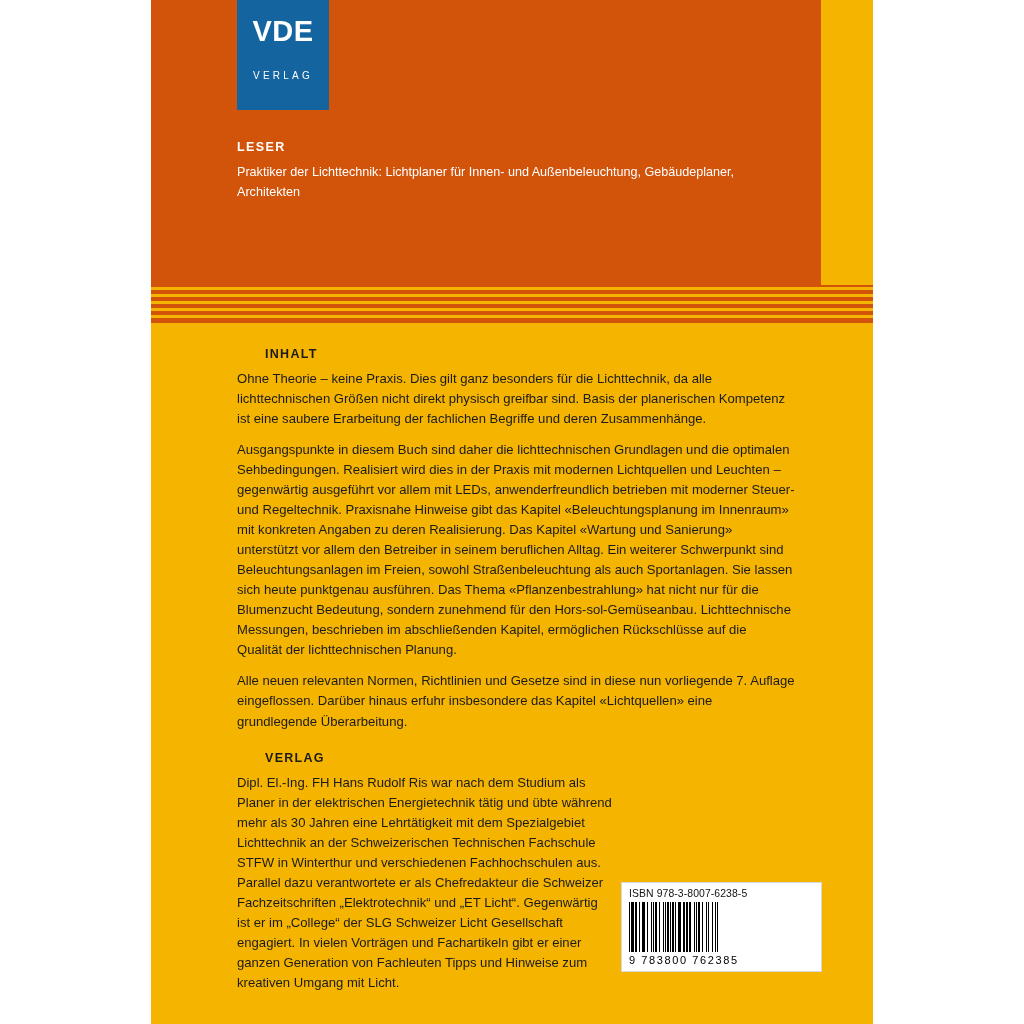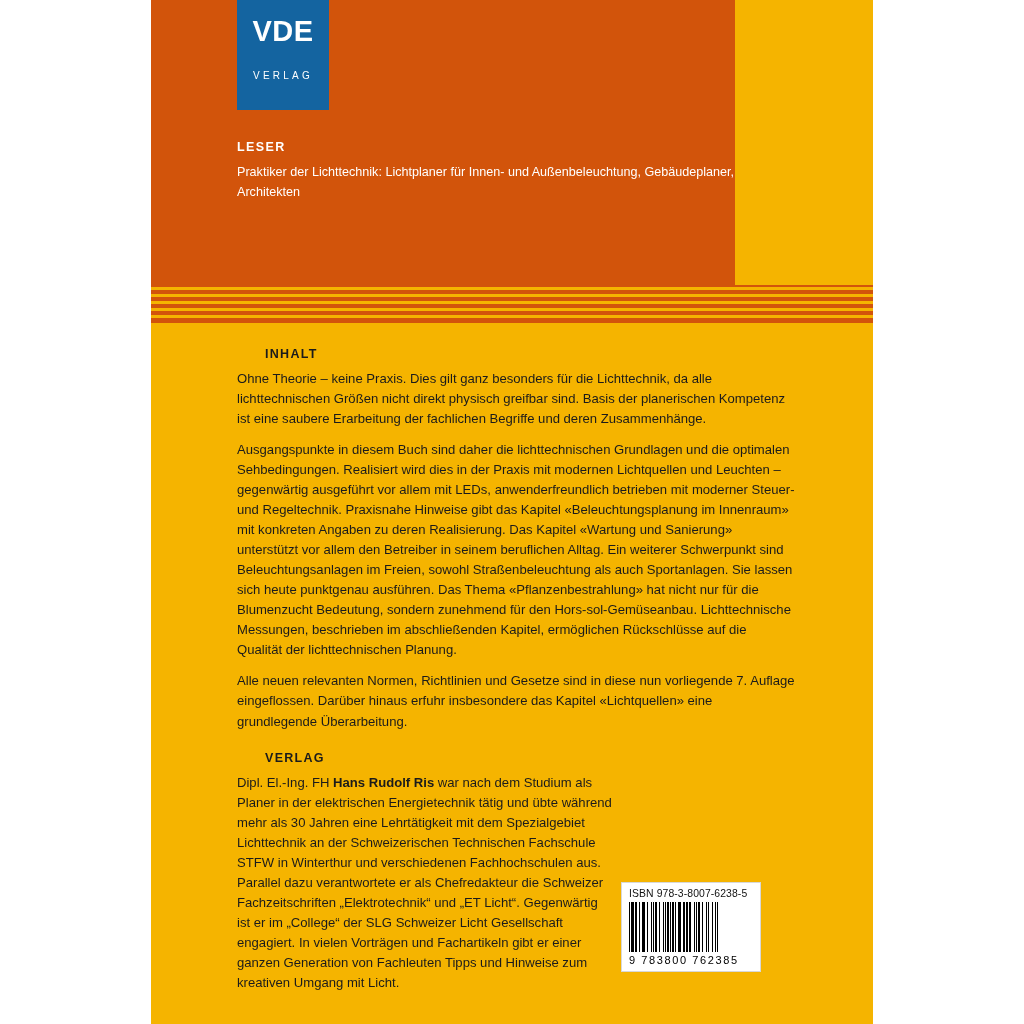--- a/index.html
+++ b/index.html
@@ -20,21 +20,21 @@
     width: 722px;
     height: 1024px;
     background: #f5b400;
     overflow: hidden;
   }
   
   #top-panel {
     position: absolute;
     left: 0;
     top: 0;
-    width: 584px;
+    width: 670px;
     height: 285px;
     background: #d2540b;
   }
   #logo {
     position: absolute;
     left: 86px;
     top: 0;
     width: 92px;
     height: 110px;
     background: #1464a0;
@@ -109,36 +109,36 @@
     line-height: 1.53;
     margin: 0 0 11px 0;
     text-align: left;
   }
   #autor-head {
     margin-top: 19px;
   }
   #autor-para {
     width: 375px;
   }
-  .bold-name { font-weight: bold; }
+  .bold-name { font-weight: normal; }
   
   #publisher-url {
     position: absolute;
     left: 488px;
     top: 888px;
     font-size: 13px;
     font-weight: bold;
     color: #1b1b1b;
     letter-spacing: 0.1px;
   }
   #barcode-box {
     position: absolute;
     left: 470px;
     top: 882px;
-    width: 140px;
+    width: 201px;
     height: 90px;
     background: #ffffff;
     border: 1px solid #d8d8d8;
     box-sizing: border-box;
     padding: 5px 3px 4px 7px;
   }
   #isbn-text {
     font-size: 10.4px;
     color: #111;
     letter-spacing: 0.1px;

